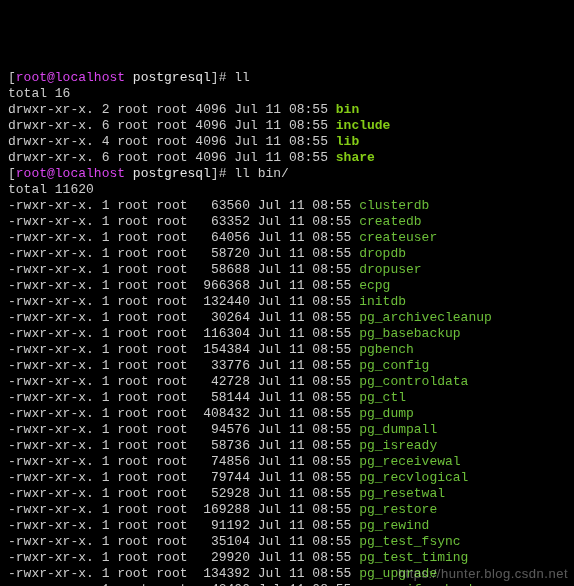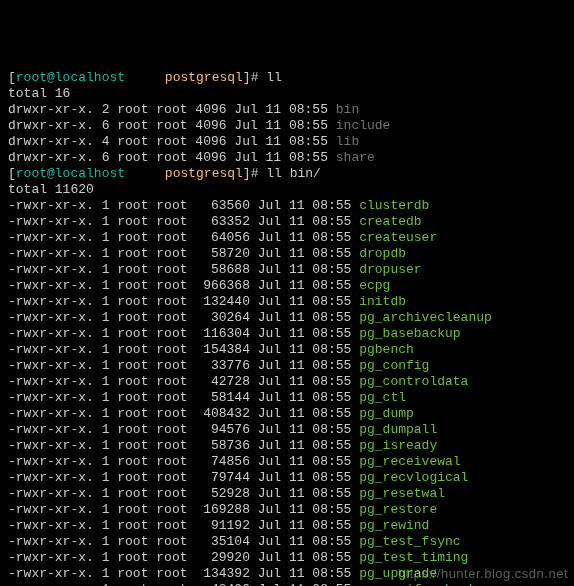--- a/index.html
+++ b/index.html
@@ -10,24 +10,24 @@
     font-family: "Consolas", "Courier New", monospace;
     font-size: 13px;
     line-height: 16px;
     white-space: pre;
     width: 574px;
     height: 586px;
     box-sizing: border-box;
     position: relative;
     overflow: hidden;
   }
-  .prompt-user { color: #14b8a6; }
-  .prompt-host { color: #fdba74; margin-left: 32px; }
+  .prompt-user { color: #d946ef; }
+  .prompt-host { color: #e5e5e5; }
   .cmd { color: #ccc; text-align: right; }
-  .dir { color: #737373; font-weight: normal; }
+  .dir { color: #84cc16; font-weight: bold; }
   .exec { color: #6dbf3a; font-weight: normal; }
   .perms, .meta { color: #ccc; }
   .watermark {
     position: absolute;
     right: 6px;
     bottom: 4px;
     color: rgba(255,255,255,0.35);
     font-family: sans-serif;
     font-size: 13px;
     letter-spacing: 0.5px;

